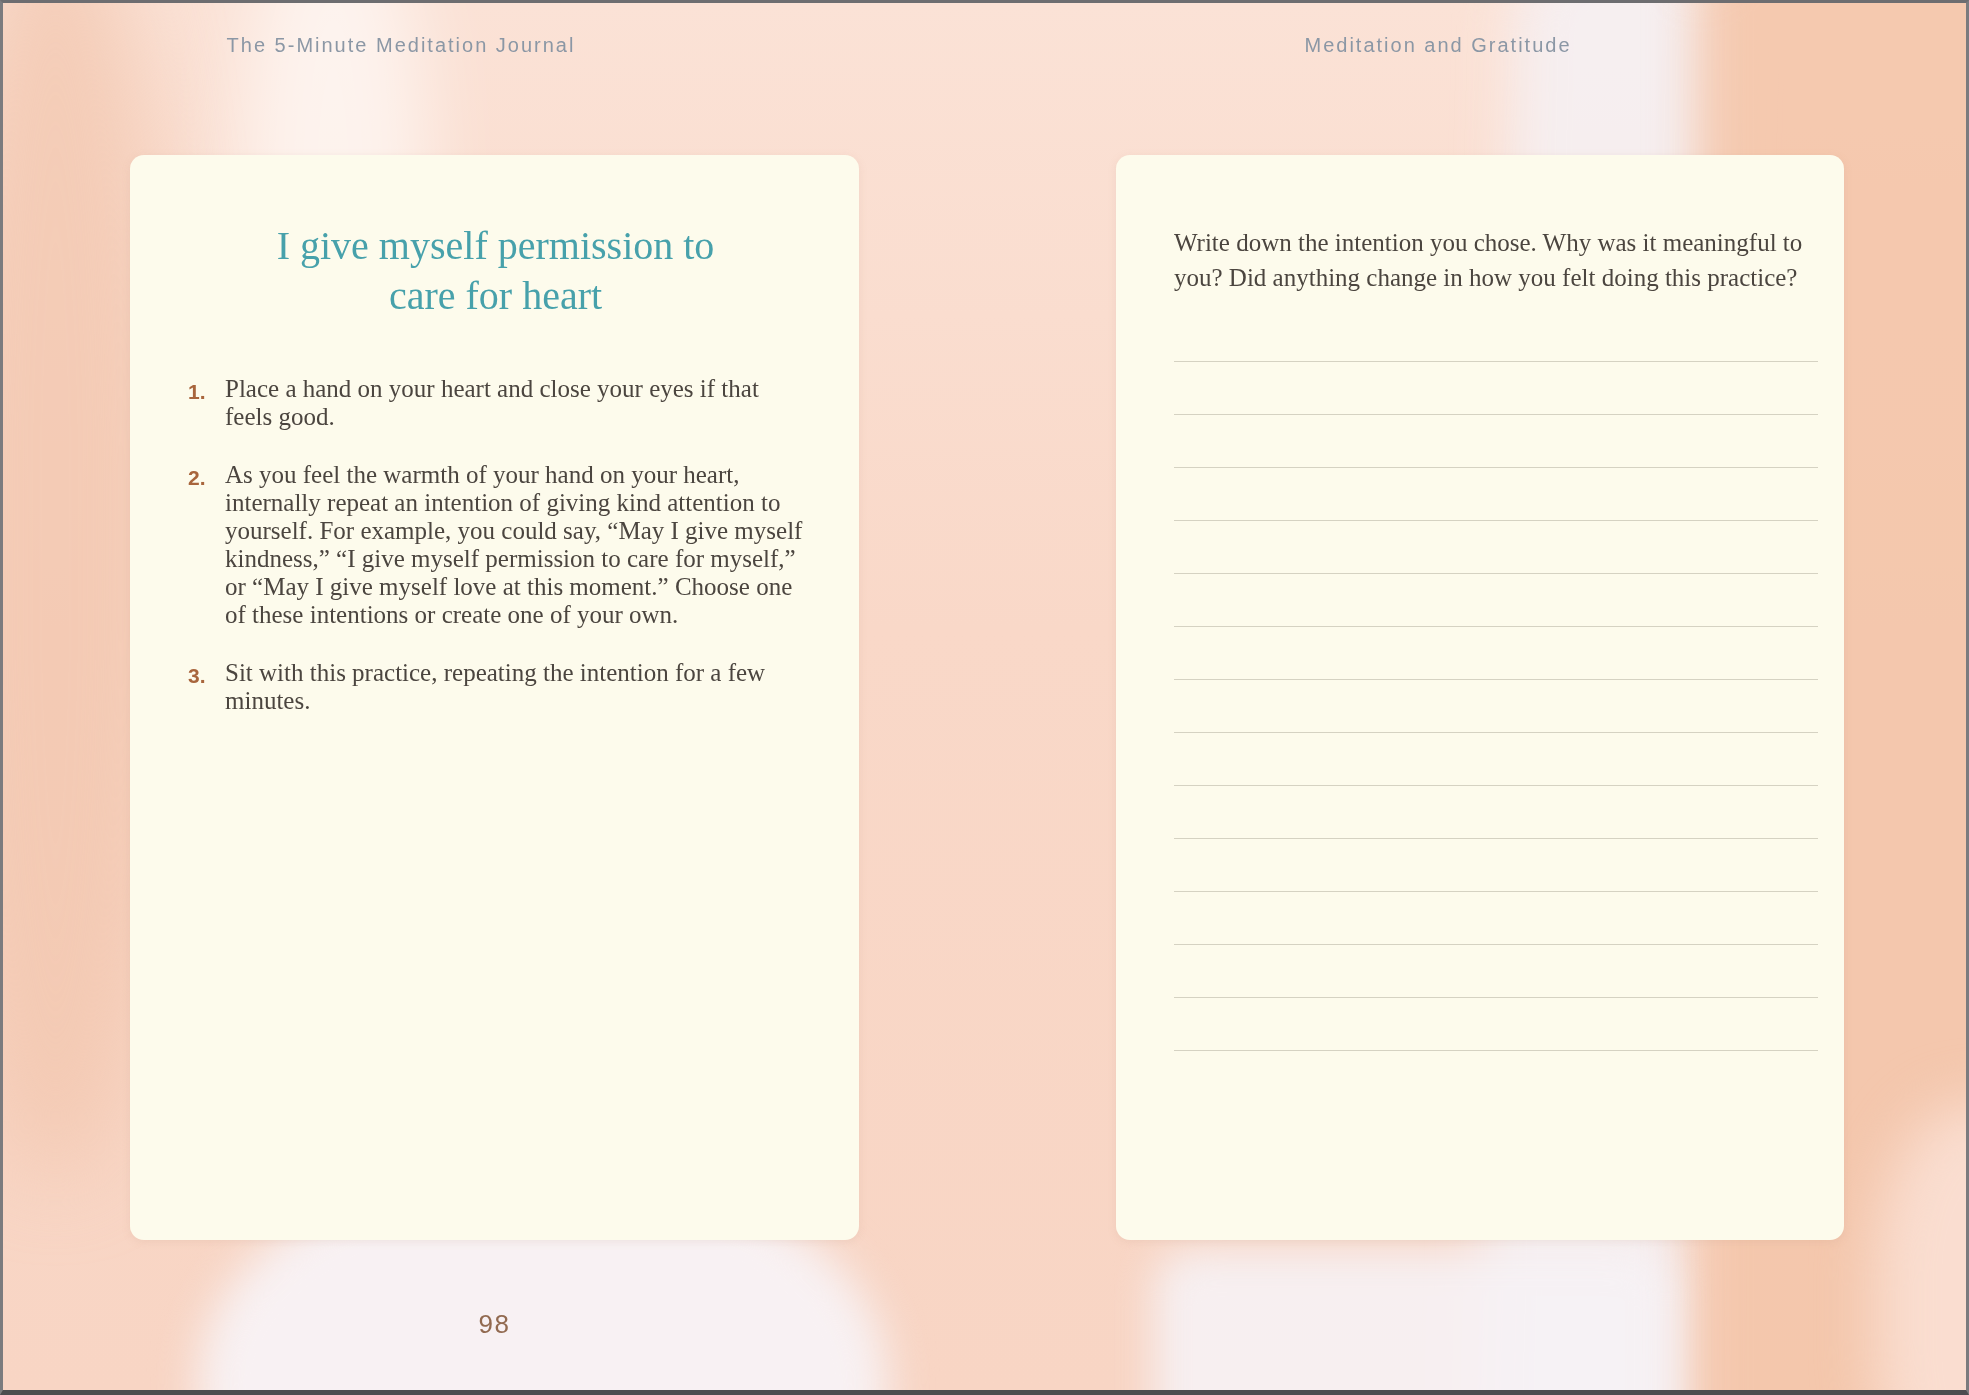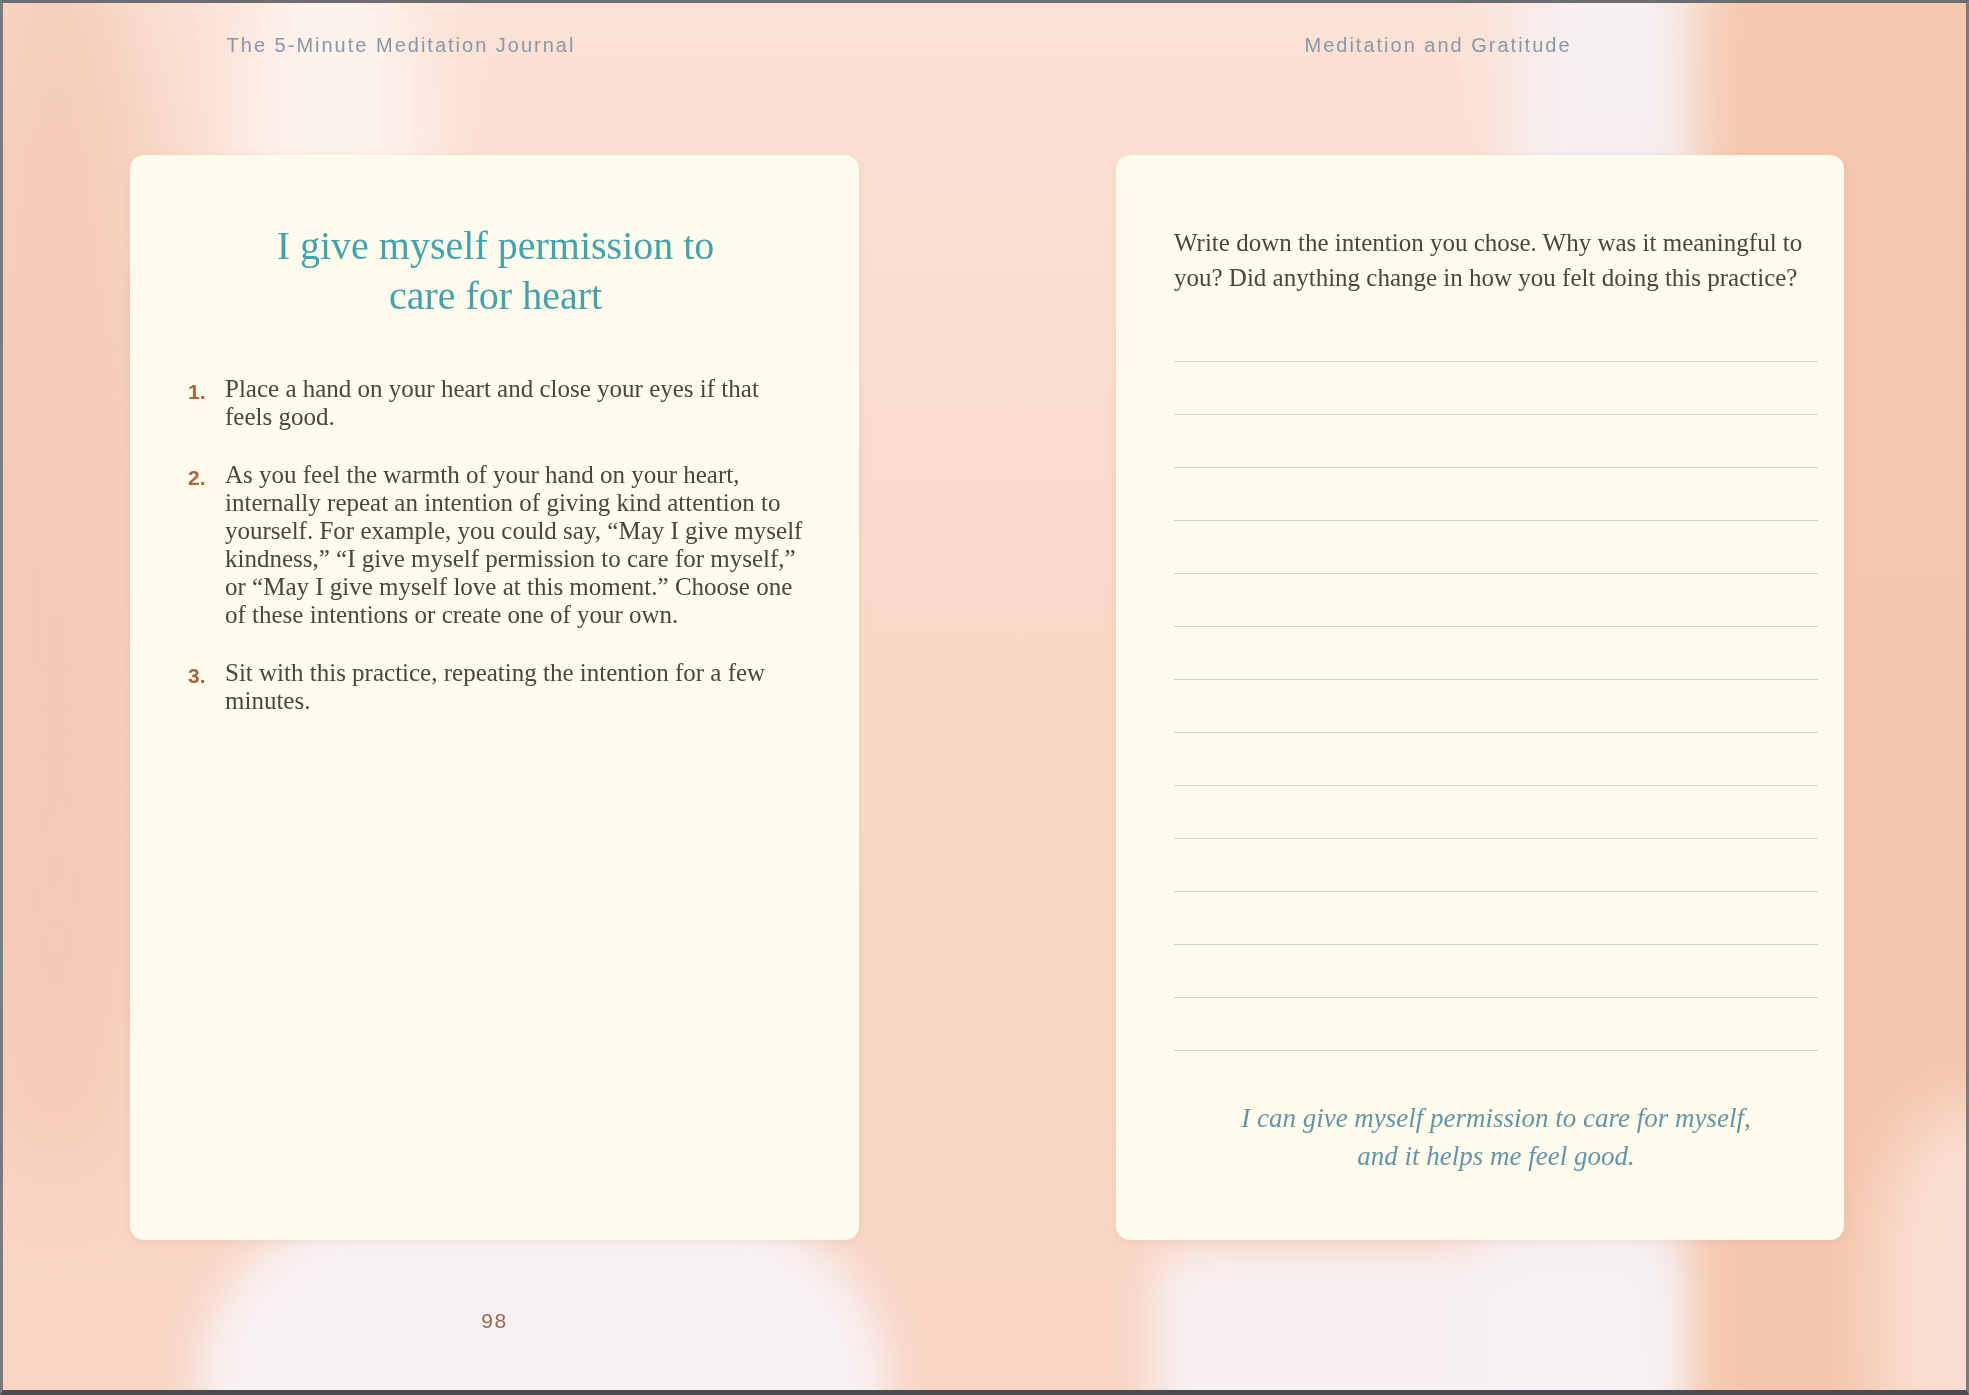--- a/index.html
+++ b/index.html
@@ -79,21 +79,21 @@
   .writing-line{height:52px;border-bottom:1.5px solid var(--line-gray,#d5d2c2);}
   .affirmation{
     margin-top:48px;text-align:center;font-style:italic;
     font-size:27px;line-height:38px;
     color:var(--affirmation-blue,#6794a5);
   }
   
   .folio{
     position:absolute;top:1306px;text-align:center;
     font-family:"Liberation Sans", sans-serif;
-    font-size:21px;letter-spacing:1.5px;
+    font-size:26px;letter-spacing:1.5px;
     color:var(--page-number-brown,#926a50);
   }
   .folio-left{left:127px;width:729px;}
   .folio-right{left:1113px;width:728px;}
 </style>
 </head>
 <body>
 
 <div class="spread">
 
@@ -142,21 +142,17 @@
         <div class="writing-line"></div>
         <div class="writing-line"></div>
         <div class="writing-line"></div>
         <div class="writing-line"></div>
         <div class="writing-line"></div>
         <div class="writing-line"></div>
         <div class="writing-line"></div>
         <div class="writing-line"></div>
         <div class="writing-line"></div>
       </div>
-    <div class="affirmation">
-      <span>I can give myself permission to care for myself,</span><br>
-      <span>and it helps me feel good.</span>
-    </div>
   </section>
 
   <div class="folio folio-left">98</div>
 
 </div>
 
 </body></html>

